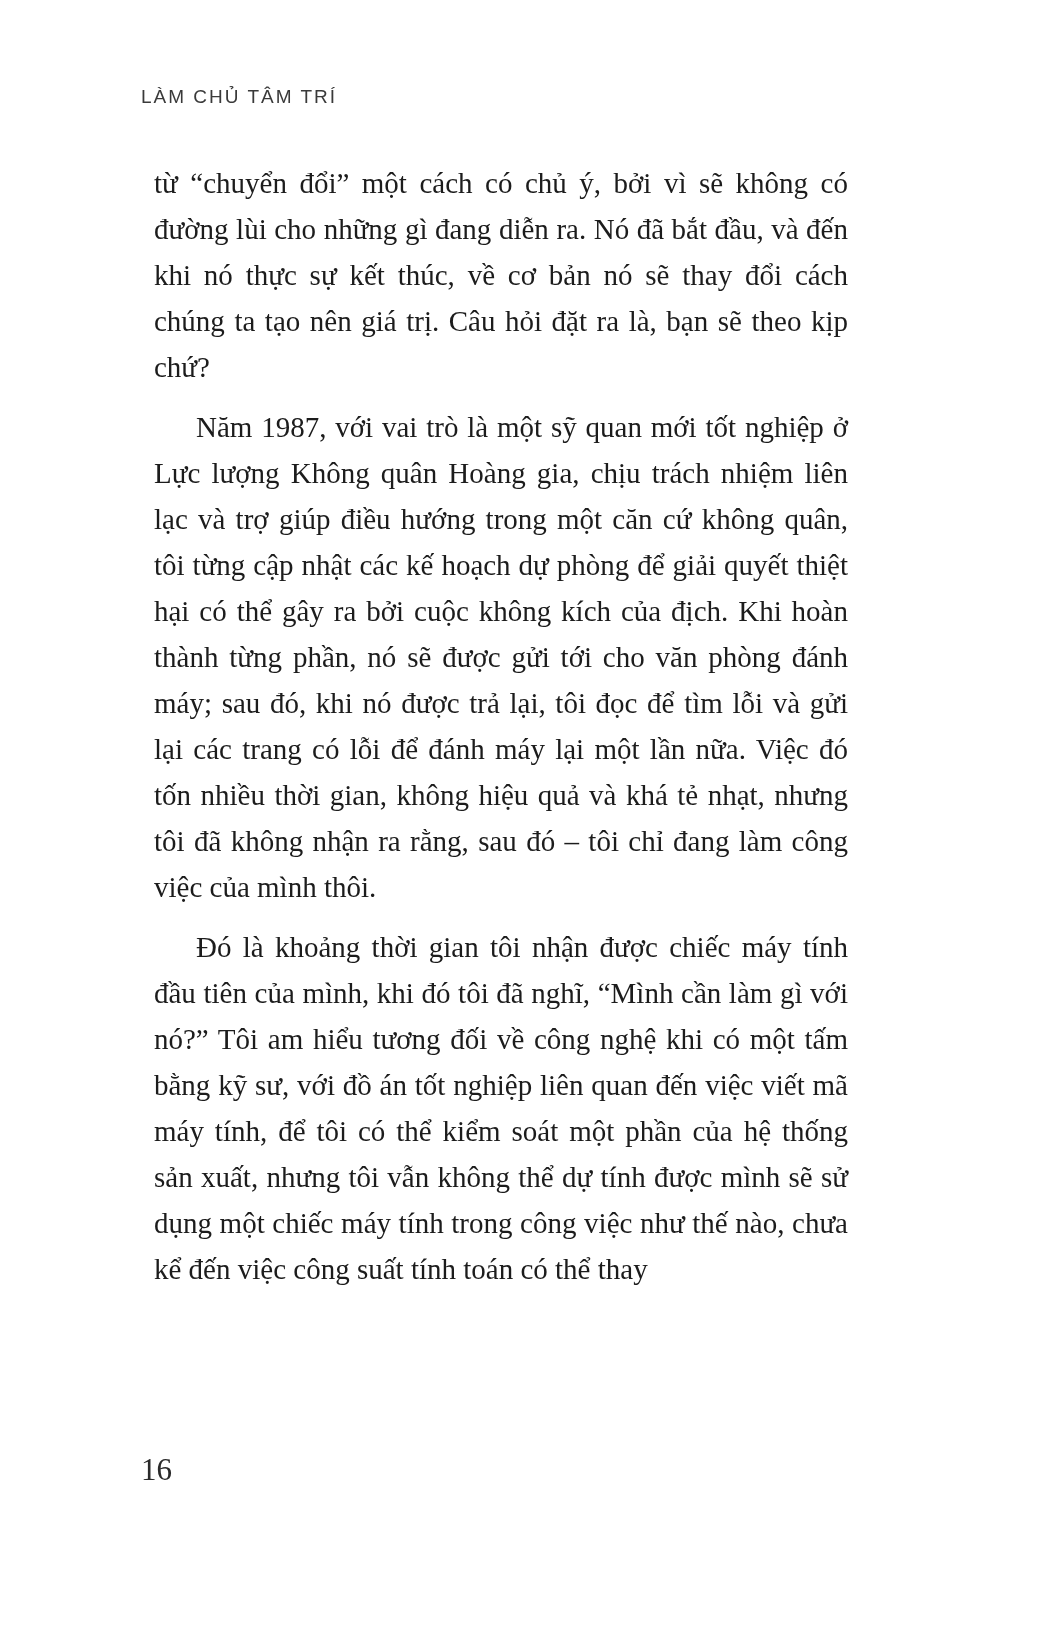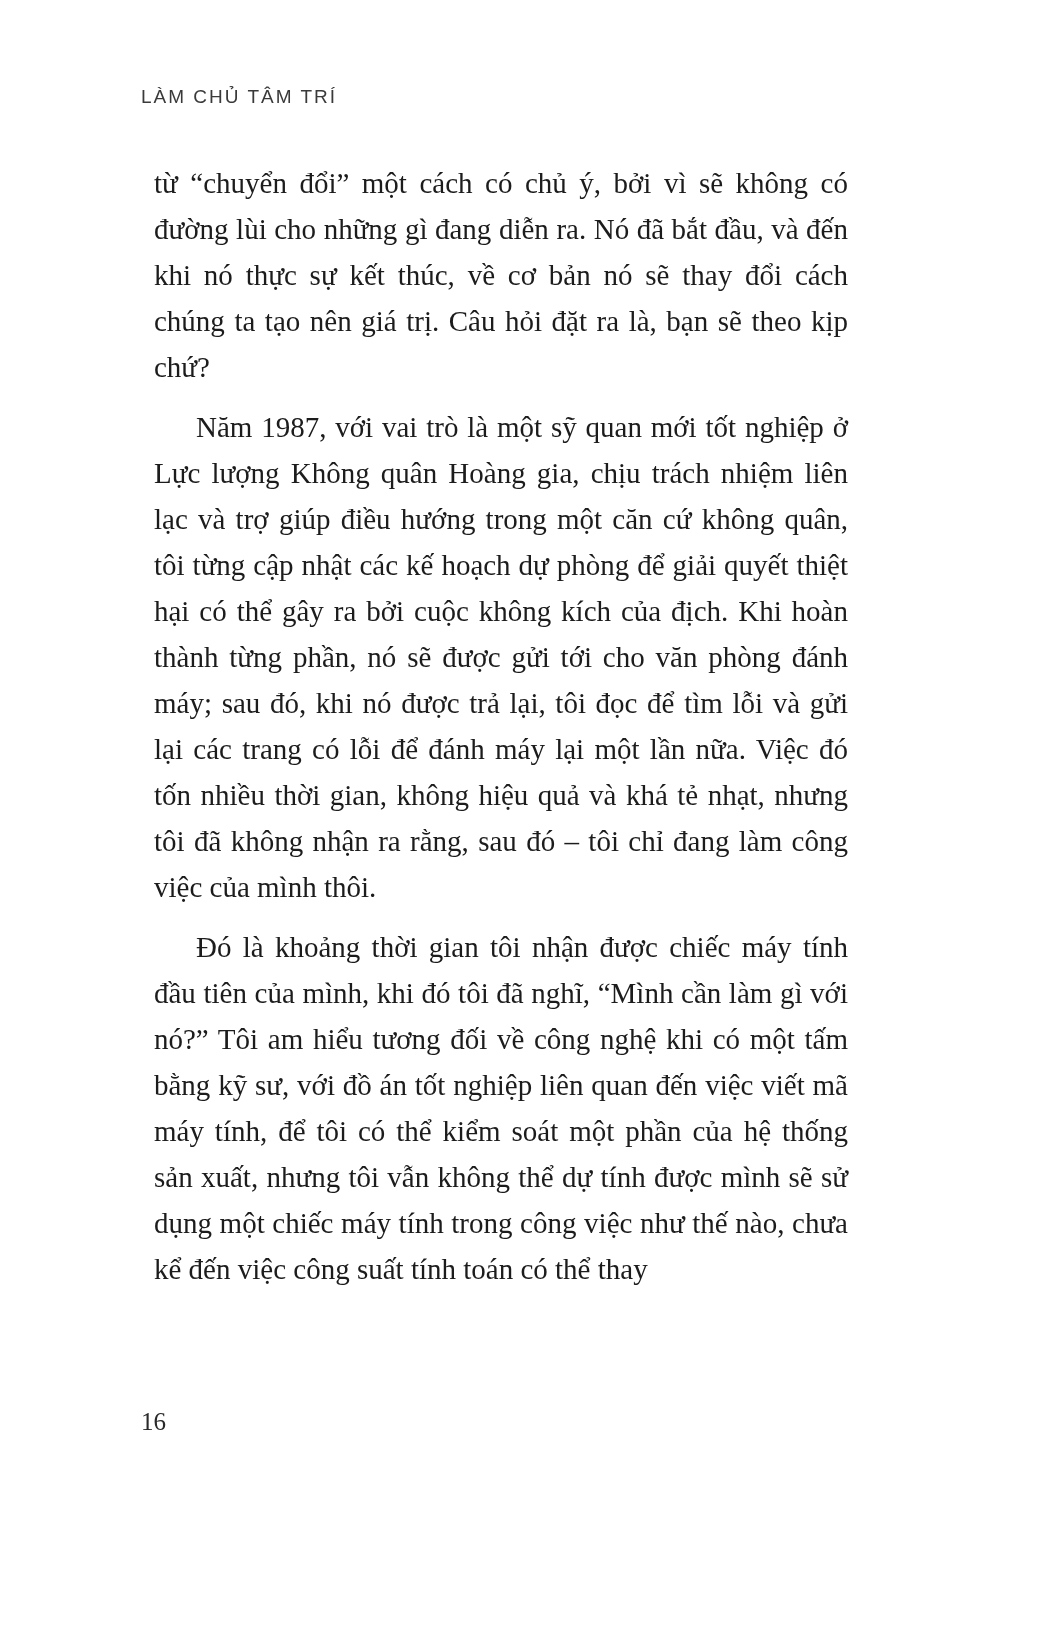--- a/index.html
+++ b/index.html
@@ -38,24 +38,24 @@
     margin-left: 13px;
   }
   .content p {
     margin: 0 0 14px 0;
   }
   .content p.indent {
     text-indent: 42px;
   }
   .page-number {
     position: absolute;
-    top: 1408px;
+    top: 1452px;
     left: 141px;
     font-family: "Liberation Serif", serif;
-    font-size: 25px;
+    font-size: 31px;
     color: #2a2a2a;
   }
 </style>
 </head>
 <body>
 
 <div class="page">
   <div class="running-header">LÀM CHỦ TÂM TRÍ</div>
 
   <div class="content" id="paragraphs">

